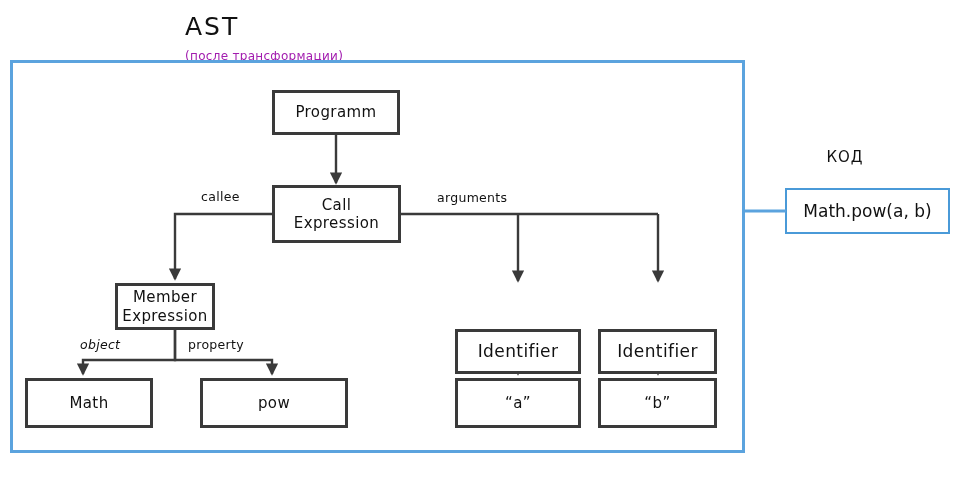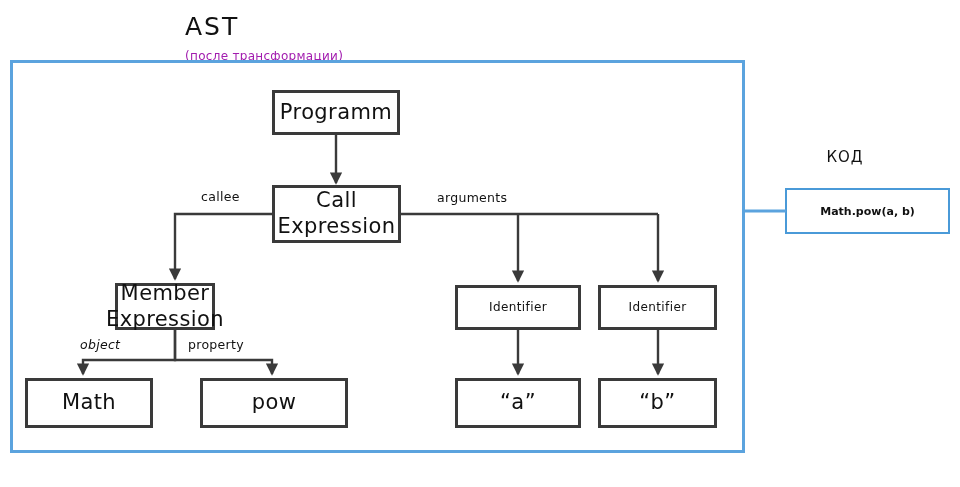--- a/index.html
+++ b/index.html
@@ -60,24 +60,23 @@
     left: 785px;
     top: 188px;
     width: 165px;
     height: 46px;
     box-sizing: border-box;
     border: 2px solid #4a9ad8;
     background: #fff;
     display: flex;
     align-items: center;
     justify-content: center;
-    font-size: 11px;
-    color: #111;
-    white-space: nowrap;
-    font-weight: bold;
+    font-size: 17px;
+    color: #111;
+    white-space: nowrap;
   }
 
   
   .frame {
     position: absolute;
     left: 10px;
     top: 60px;
     width: 735px;
     height: 393px;
     box-sizing: border-box;
@@ -88,26 +87,26 @@
   
   .node {
     position: absolute;
     box-sizing: border-box;
     background: #fff;
     border: 3px solid #3a3a3a;
     display: flex;
     align-items: center;
     justify-content: center;
     text-align: center;
-    font-size: 21px;
+    font-size: 15px;
     line-height: 1.22;
     color: #111;
     letter-spacing: 0.4px;
   }
-  .node-sm { font-size: 12px; }
+  .node-sm { font-size: 17px; margin-top: 44px; }
 
   
   .edge-label {
     position: absolute;
     font-size: 12.5px;
     color: #111;
     background: #fff;
     padding: 0 3px;
     white-space: nowrap;
     letter-spacing: 0.3px;

